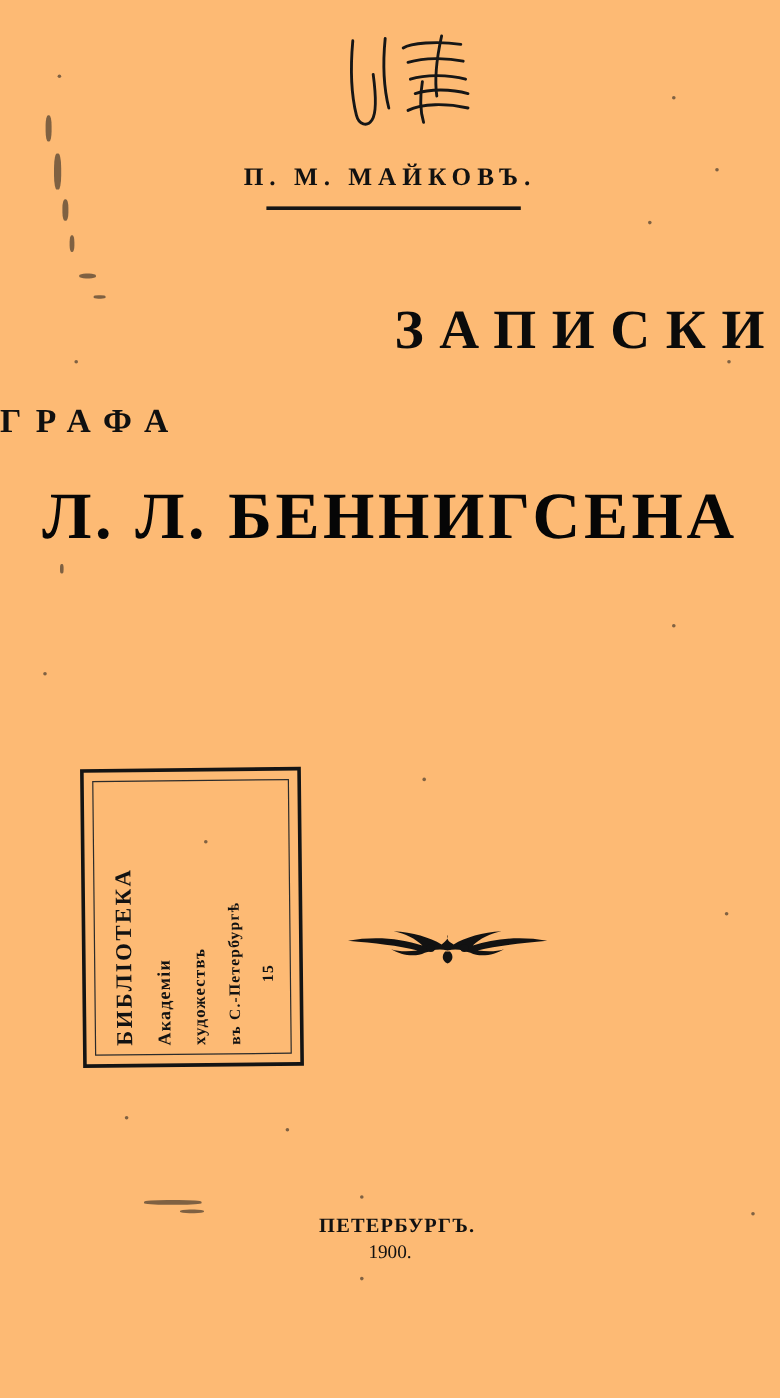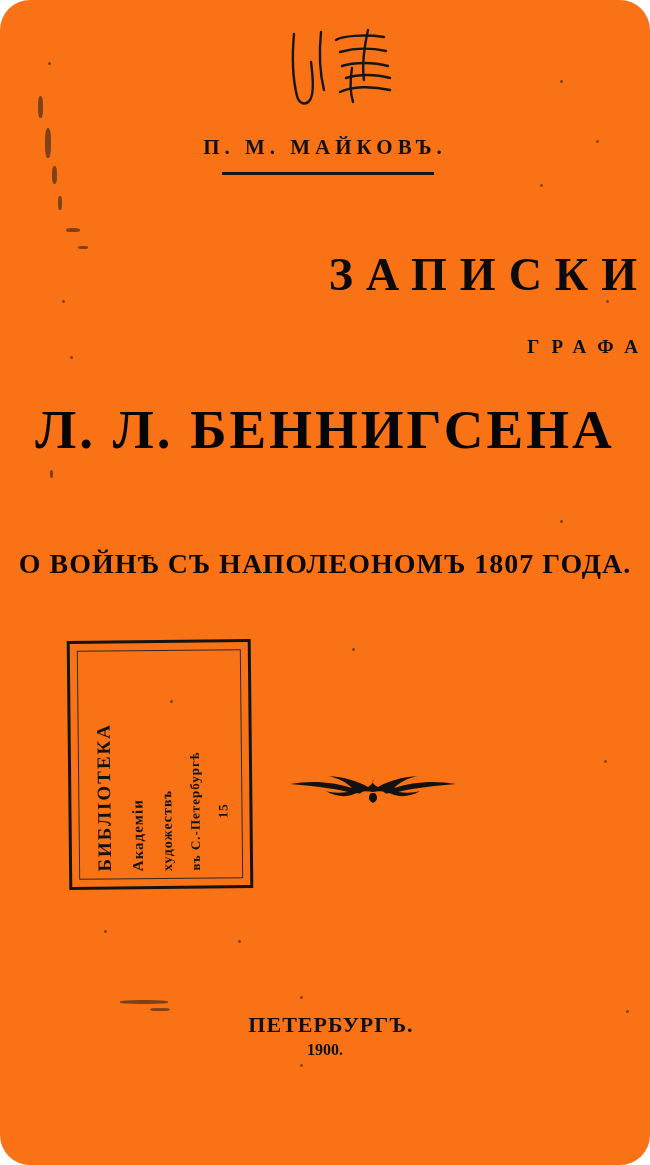--- a/index.html
+++ b/index.html
@@ -13,22 +13,21 @@
     position: relative;
     overflow: hidden;
     font-family: "Liberation Serif", serif;
     color: #0d0d0d;
   }
 
   
   .page {
     position: absolute;
     inset: 0;
-    background: #f97316;
-    border-radius: 30px;
+    background: #fdba74;
   }
   .scan-noise {
     position: absolute;
     inset: 0;
     pointer-events: none;
     opacity: .55;
   }
   .speck {
     position: absolute;
     background: #1a1a1a;
@@ -68,24 +67,24 @@
     font-size: 46px;
     letter-spacing: 13px;
     color: #0b0b0b;
   }
 
   .line-grafa {
     position: absolute;
     top: 336px;
     left: 0;
     right: 0;
-    text-align: right;
-    font-family: "Liberation Serif", serif;
-    font-weight: 700;
-    font-size: 19px;
+    text-align: left;
+    font-family: "Liberation Serif", serif;
+    font-weight: 700;
+    font-size: 28px;
     letter-spacing: 12px;
     color: #101010;
   }
 
   .line-name {
     position: absolute;
     top: 398px;
     left: 0;
     right: 0;
     text-align: center;
@@ -185,35 +184,35 @@
   .imprint {
     position: absolute;
     left: 0;
     right: 0;
     top: 1012px;
     text-align: center;
     font-family: "Liberation Serif", serif;
     color: #111;
   }
   .imprint .city {
-    font-size: 22px;
+    font-size: 17px;
     font-weight: 700;
     letter-spacing: 1px;
     display: block;
     margin-left: 12px;
   }
   .imprint .publisher {
     font-size: 14.5px;
     display: block;
     margin-top: 3px;
     letter-spacing: .2px;
   }
   .imprint .year {
     font-size: 16px;
-    font-weight: 700;
+    font-weight: 400;
     display: block;
     margin-top: 3px;
     text-align: center;
   }
 
   
   .scribble {
     position: absolute;
     left: 280px;
     top: 22px;
@@ -239,21 +238,20 @@
       <path d="M72 46 C70 58, 70 70, 73 80"></path>
     </g>
   </svg>
 
   <div class="author">П. М. МАЙКОВЪ.</div>
   <div class="rule"></div>
 
   <div class="line-zapiski">ЗАПИСКИ</div>
   <div class="line-grafa">ГРАФА</div>
   <div class="line-name">Л. Л. БЕННИГСЕНА</div>
-  <div class="line-subtitle">О ВОЙНѢ СЪ НАПОЛЕОНОМЪ 1807 ГОДА.</div>
 
   <div class="stamp">
     <div class="stamp-inner"></div>
     <div class="stamp-text st1">БИБЛІОТЕКА</div>
     <div class="stamp-text st2">Академіи</div>
     <div class="stamp-text st3">художествъ</div>
     <div class="stamp-text st4">въ С.-Петербургѣ</div>
     <div class="stamp-text st5">15</div>
   </div>
 

